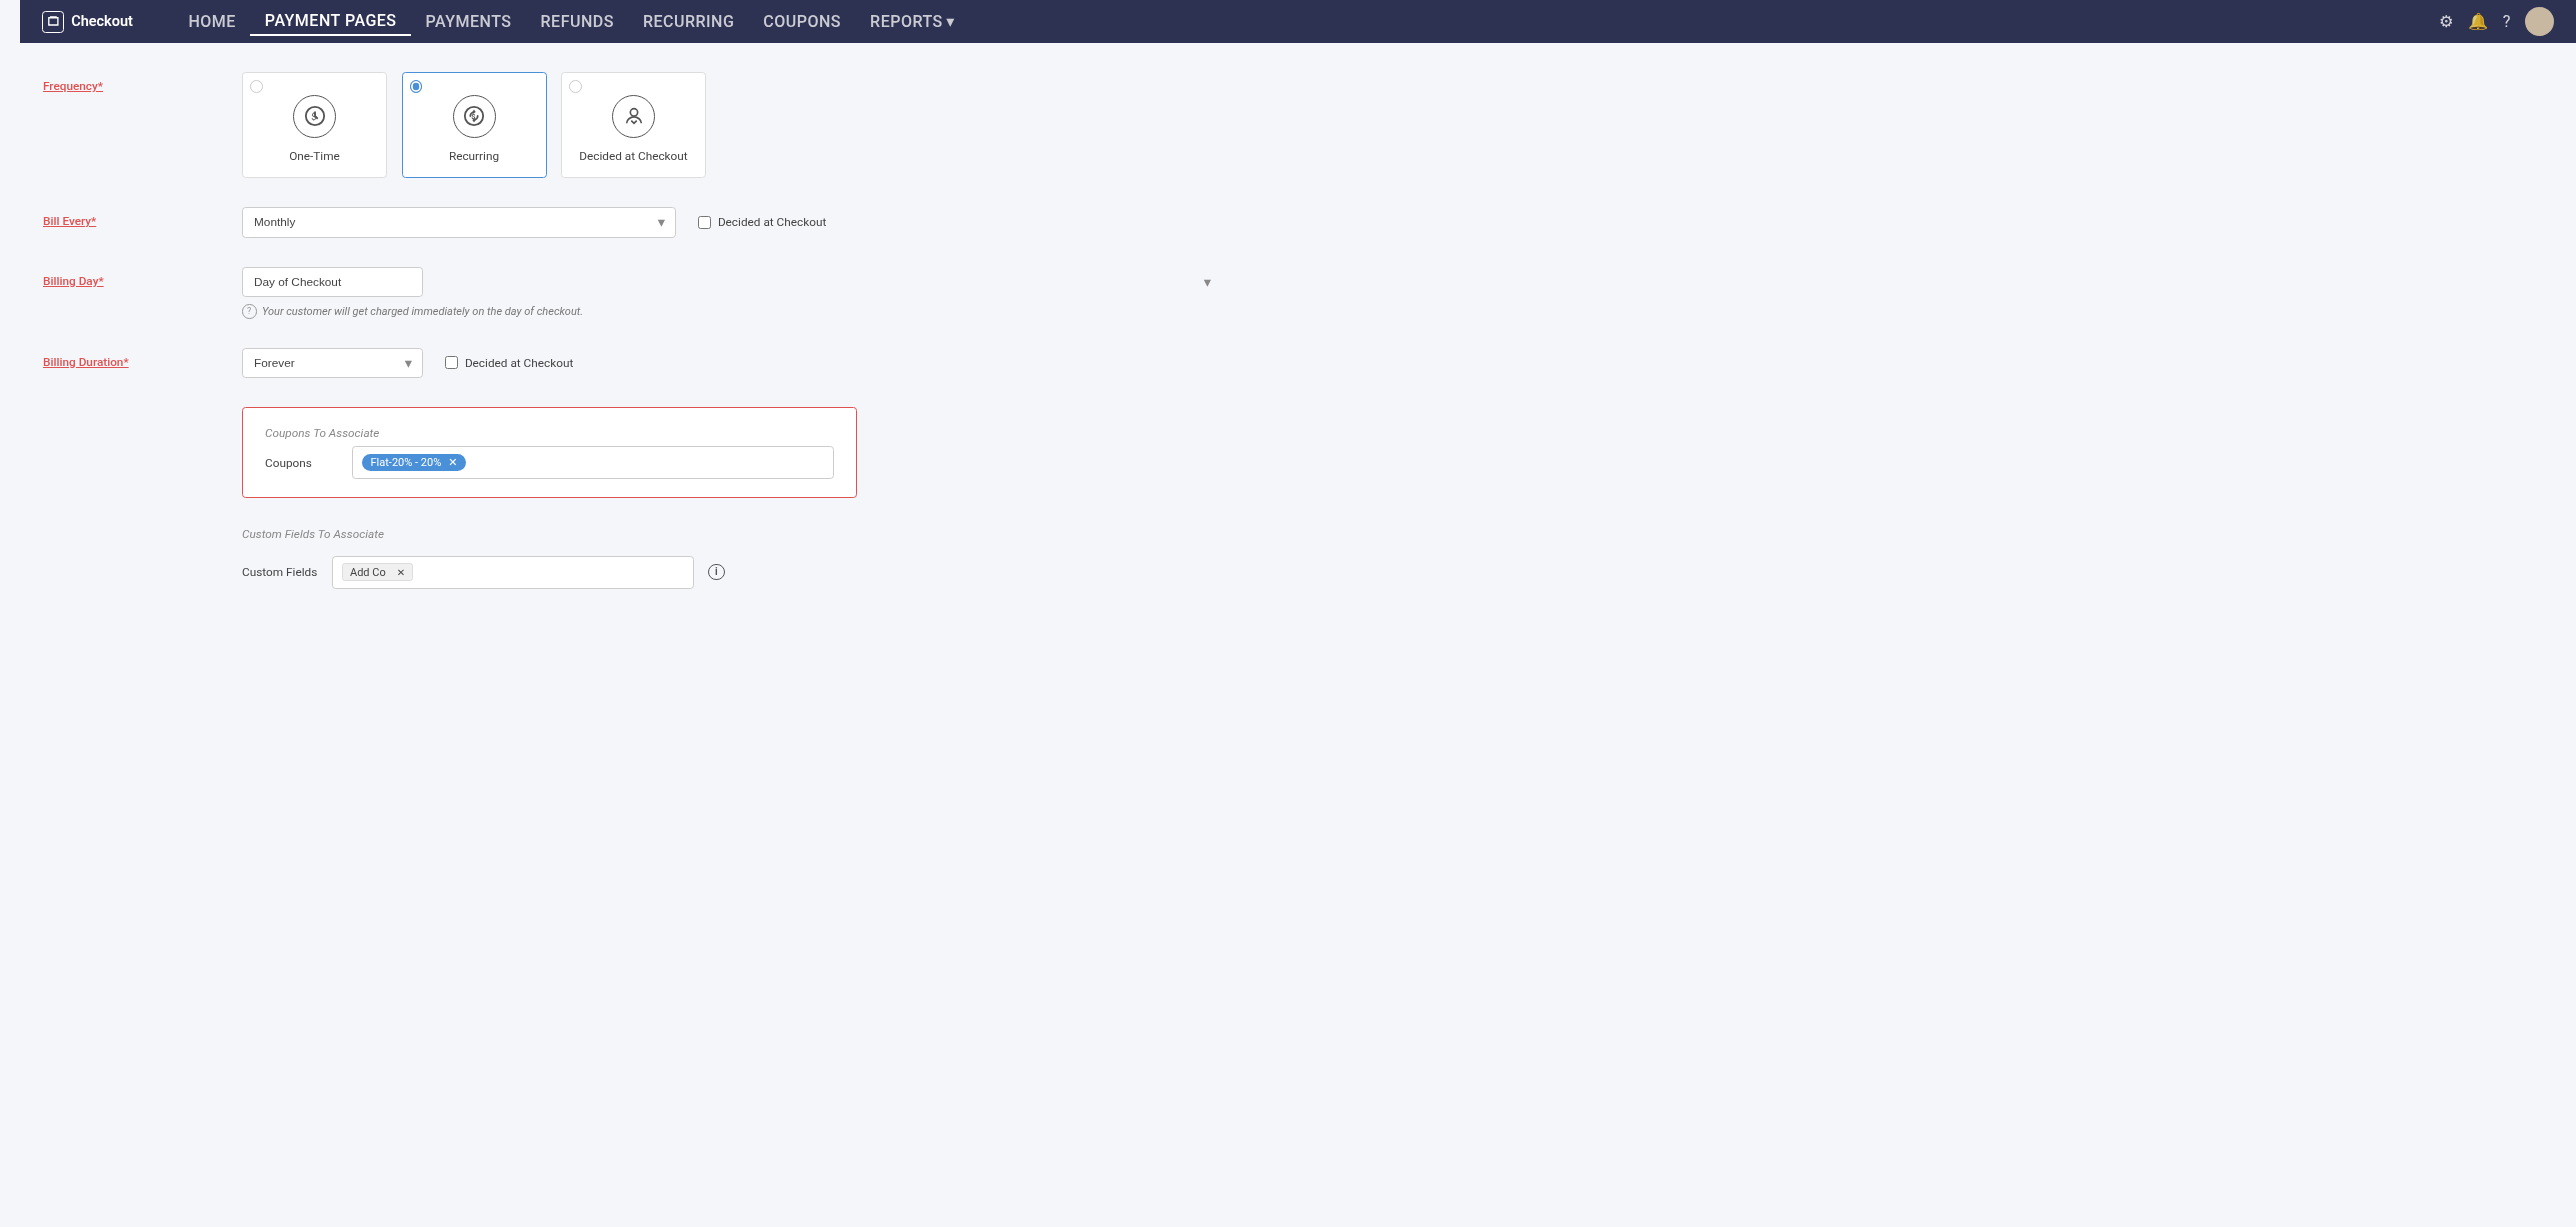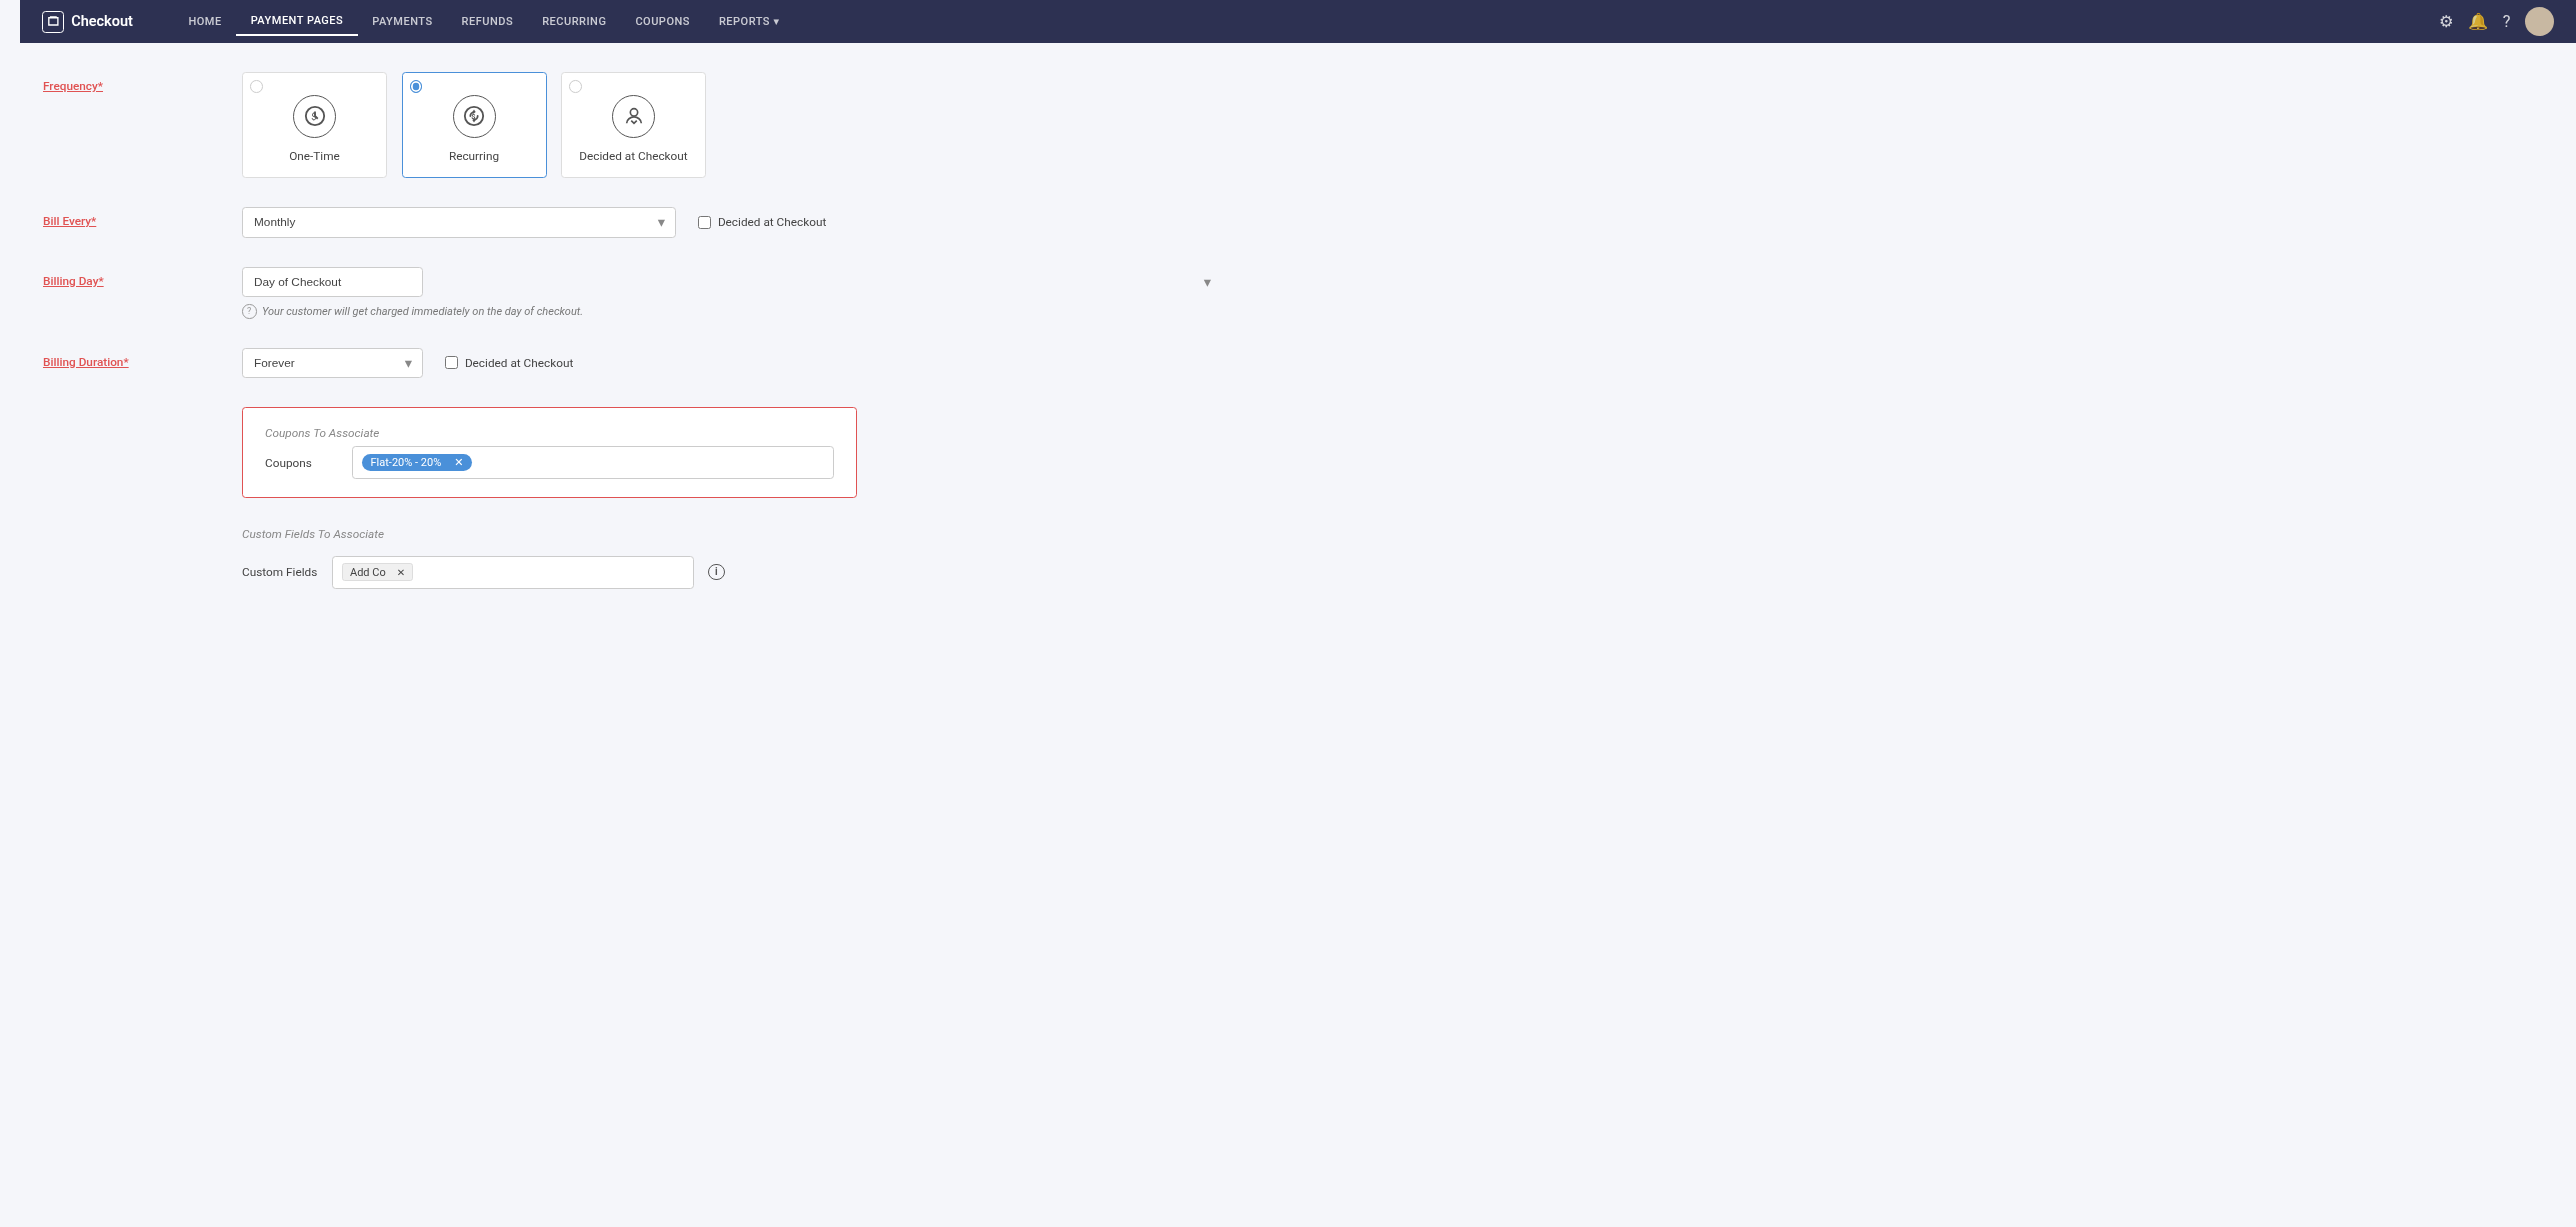--- a/index.html
+++ b/index.html
@@ -34,21 +34,21 @@
       justify-content: center;
     }
     .nav-links {
       display: flex;
       align-items: center;
       gap: 0;
       flex: 1;
     }
     .nav-link {
       color: rgba(255,255,255,0.75);
-      font-size: 11px;
+      font-size: 16px;
       font-weight: 500;
       letter-spacing: 0.5px;
       text-transform: uppercase;
       padding: 0 14.5px;
       height: 28px;
       display: flex;
       align-items: center;
       cursor: pointer;
       text-decoration: none;
     }
@@ -292,21 +292,21 @@
       background: #fff;
     }
     .coupon-tag {
       background: #4a90d9;
       color: #fff;
       border-radius: 11px;
       padding: 1.8px 9px;
       font-size: 11px;
       display: flex;
       align-items: center;
-      gap: 13px;
+      gap: 7px;
     }
     .coupon-tag-close {
       cursor: pointer;
       font-size: 11px;
       line-height: 1;
     }
 
     
     .custom-fields-section {
       margin-left: 199px;

